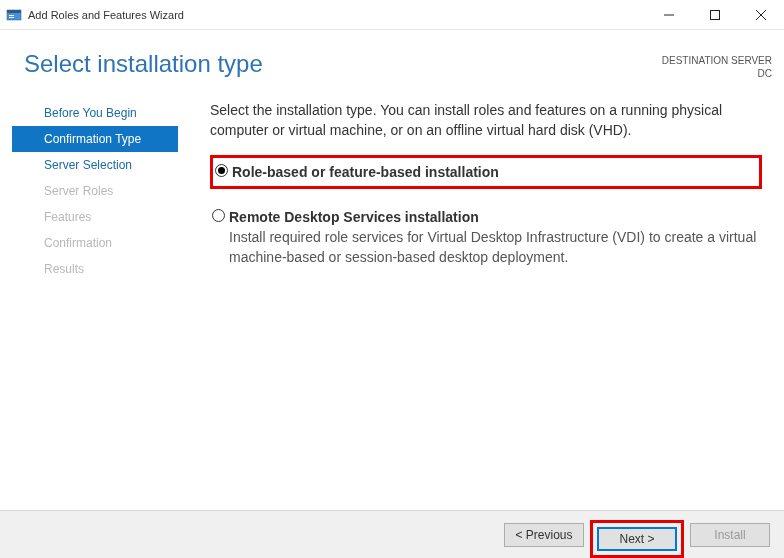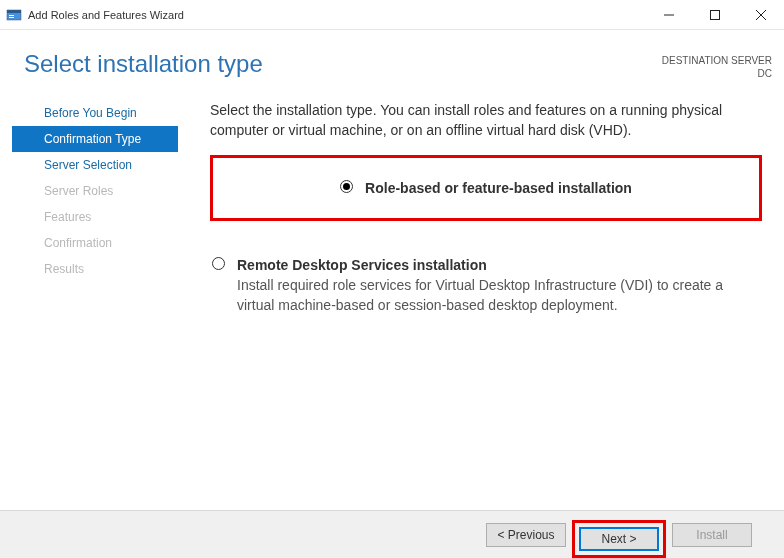--- a/index.html
+++ b/index.html
@@ -79,24 +79,23 @@
     flex: 1;
     padding: 10px 22px 0 20px;
     font-size: 14px;
     color: #333;
     line-height: 1.45;
   }
   .instr { margin-bottom: 14px; }
   .option {
     display: flex;
     align-items: flex-start;
-    gap: 12px;
+    gap: 4px;
     margin-bottom: 14px;
-    padding: 20px 2px;
-    justify-content: center;
+    padding: 4px 2px;
   }
   .option.highlight {
     border: 3px solid #e50000;
   }
   .radio {
     width: 13px; height: 13px;
     border: 1px solid #333;
     border-radius: 50%;
     margin-top: 2px;
     flex-shrink: 0;
@@ -114,21 +113,21 @@
   .opt-text .opt-desc { color: #555; }
   .footer {
     position: absolute;
     bottom: 0; left: 0; right: 0;
     height: 48px;
     background: #f0f0f0;
     border-top: 1px solid #d8d8d8;
     display: flex;
     align-items: center;
     justify-content: flex-end;
-    padding: 0 32px;
+    padding: 0 14px;
     gap: 6px;
   }
   .btn {
     min-width: 80px;
     height: 24px;
     background: #e1e1e1;
     border: 1px solid #adadad;
     font-size: 12px;
     color: #333;
     display: inline-flex;

